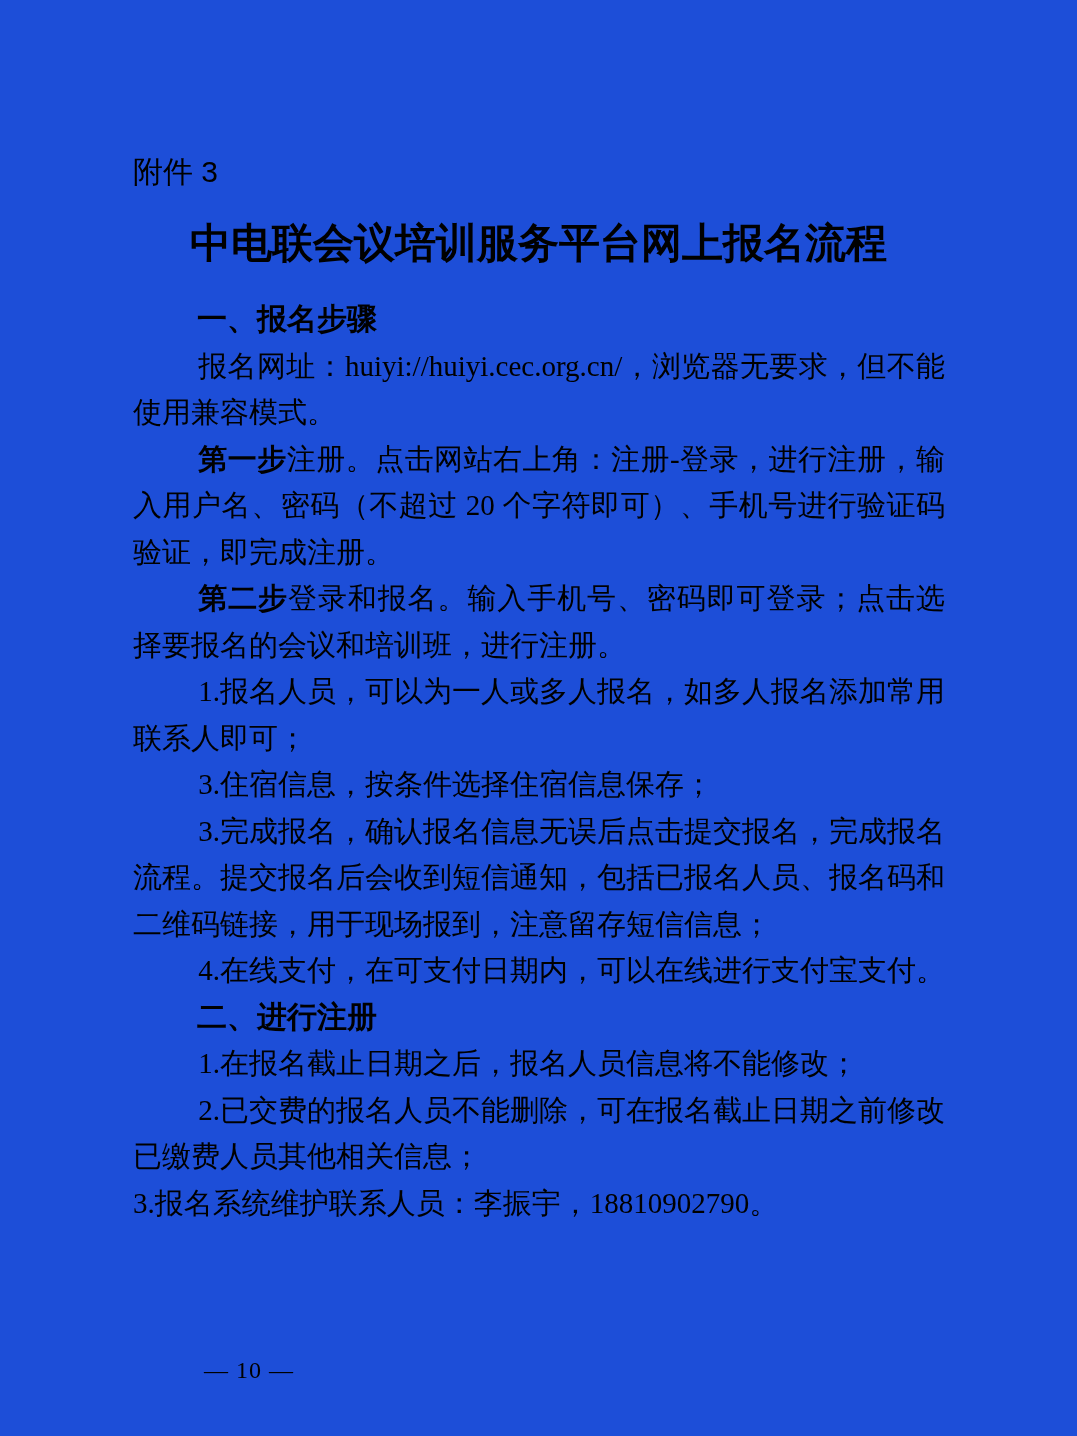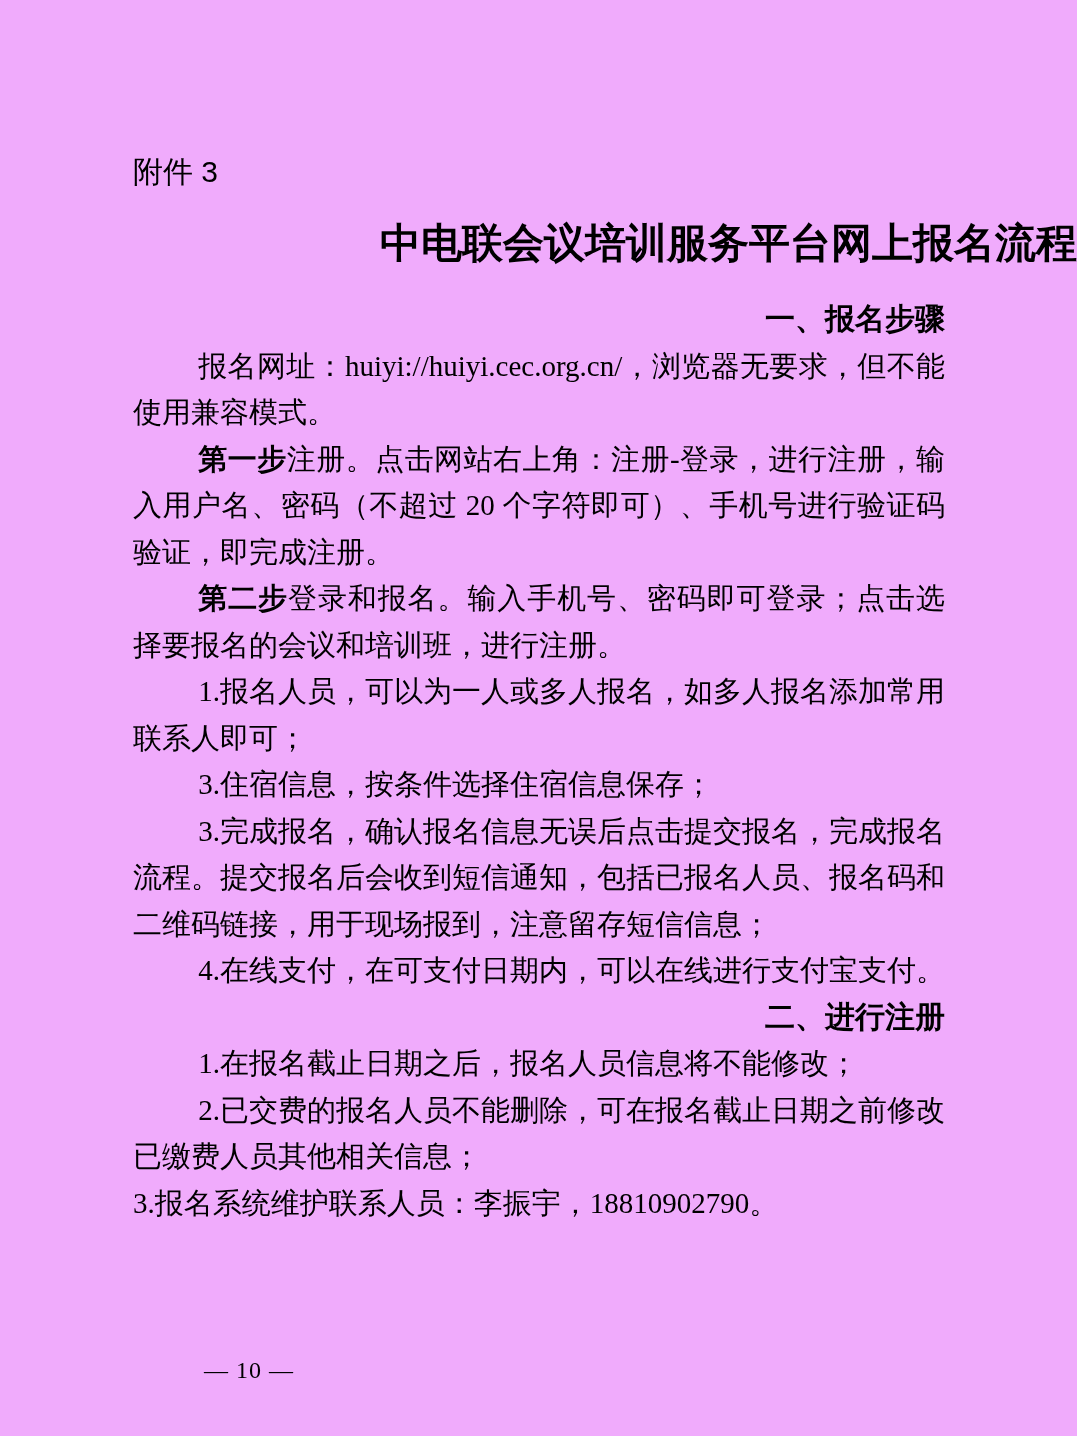--- a/index.html
+++ b/index.html
@@ -8,38 +8,38 @@
     width: 1077px;
     height: 1436px;
     position: relative;
     color: #000000;
     font-family: "Liberation Serif", "DejaVu Serif", serif;
     overflow: hidden;
   }
   .page {
     position: absolute;
     inset: 0;
-    background: #f0abfc;
+    background: #1d4ed8;
   }
   .attachment-label {
     position: absolute;
     left: 133px;
     top: 155px;
     font-family: "Liberation Sans", "DejaVu Sans", sans-serif;
     font-size: 30px;
     line-height: 34px;
     font-weight: 400;
     white-space: pre;
   }
   .doc-title {
     position: absolute;
     left: 0;
     width: 1077px;
     top: 218px;
-    text-align: right;
+    text-align: center;
     font-family: "Liberation Serif", "DejaVu Serif", serif;
     font-weight: 700;
     font-size: 41px;
     line-height: 50px;
     letter-spacing: 0px;
   }
   .content {
     position: absolute;
     left: 133px;
     top: 296px;
@@ -48,21 +48,21 @@
     line-height: 46.5px;
     text-align: justify;
     text-justify: inter-ideograph;
   }
   .section-heading {
     font-family: "Liberation Sans", "DejaVu Sans", sans-serif;
     font-weight: 700;
     font-size: 30px;
     line-height: 46.5px;
     padding-left: 64px;
-    text-align: right;
+    text-align: left;
   }
   .para {
     text-indent: 2.25em;
   }
   .para.no-indent {
     text-indent: 0;
   }
   .step-lead {
     font-family: "Liberation Sans", "DejaVu Sans", sans-serif;
     font-weight: 700;

